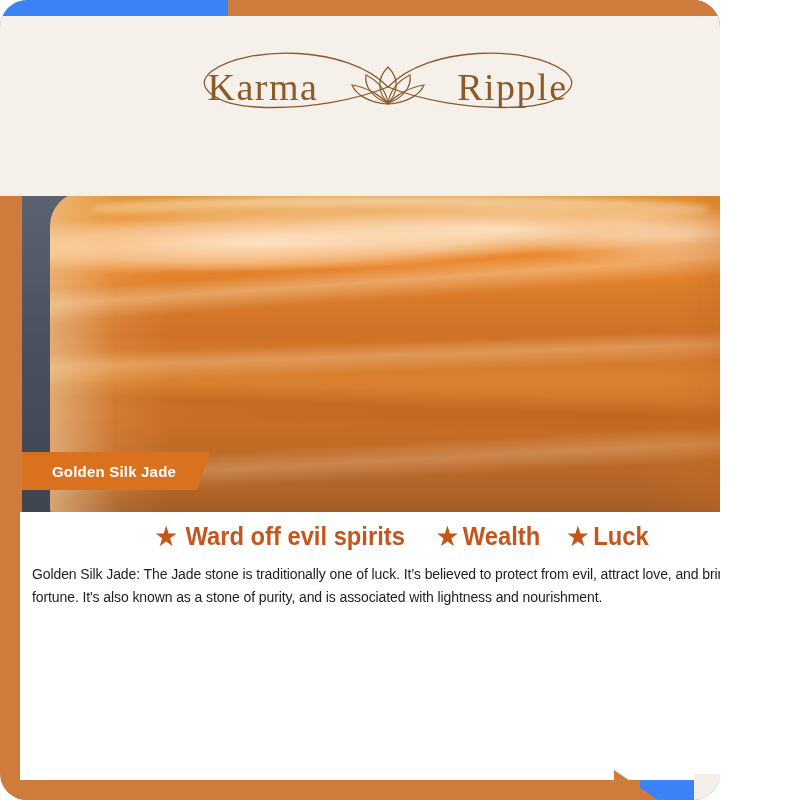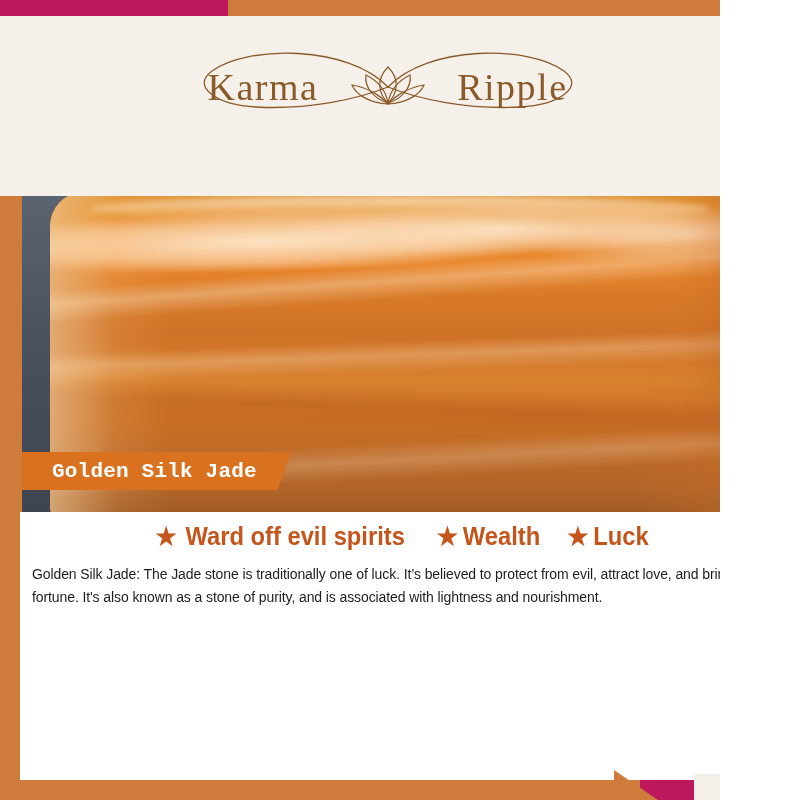--- a/index.html
+++ b/index.html
@@ -9,21 +9,22 @@
   }
   body {
     font-family: "Liberation Sans", sans-serif;
   }
 
   .page {
     position: relative;
     width: 720px;
     height: 800px;
     overflow: hidden;
-    background: #be185d;
+    background: #3b82f6;
+    border-radius: 27px;
   }
 
   
   .frame-tr-horiz {
     position: absolute;
     top: 0; left: 228px;
     width: 572px; height: 16px;
     background: #ce7b3c;
   }
   .frame-tr-vert {
@@ -217,23 +218,23 @@
     bottom: 22px;
     height: 38px;
     padding: 0 34px 0 30px;
     display: flex;
     align-items: center;
     background: #d9711f;
     clip-path: polygon(0 0, 100% 0, calc(100% - 13px) 100%, 0 100%);
     z-index: 4;
   }
   .stone-label-text {
-    font-family: Liberation Mono, monospace;
+    font-family: Liberation Sans, sans-serif;
     font-weight: bold;
-    font-size: 21px;
+    font-size: 15px;
     color: #ffffff;
     letter-spacing: .2px;
     white-space: nowrap;
   }
 
   
   .content {
     position: absolute;
     top: 512px; left: 0;
     width: 800px;

